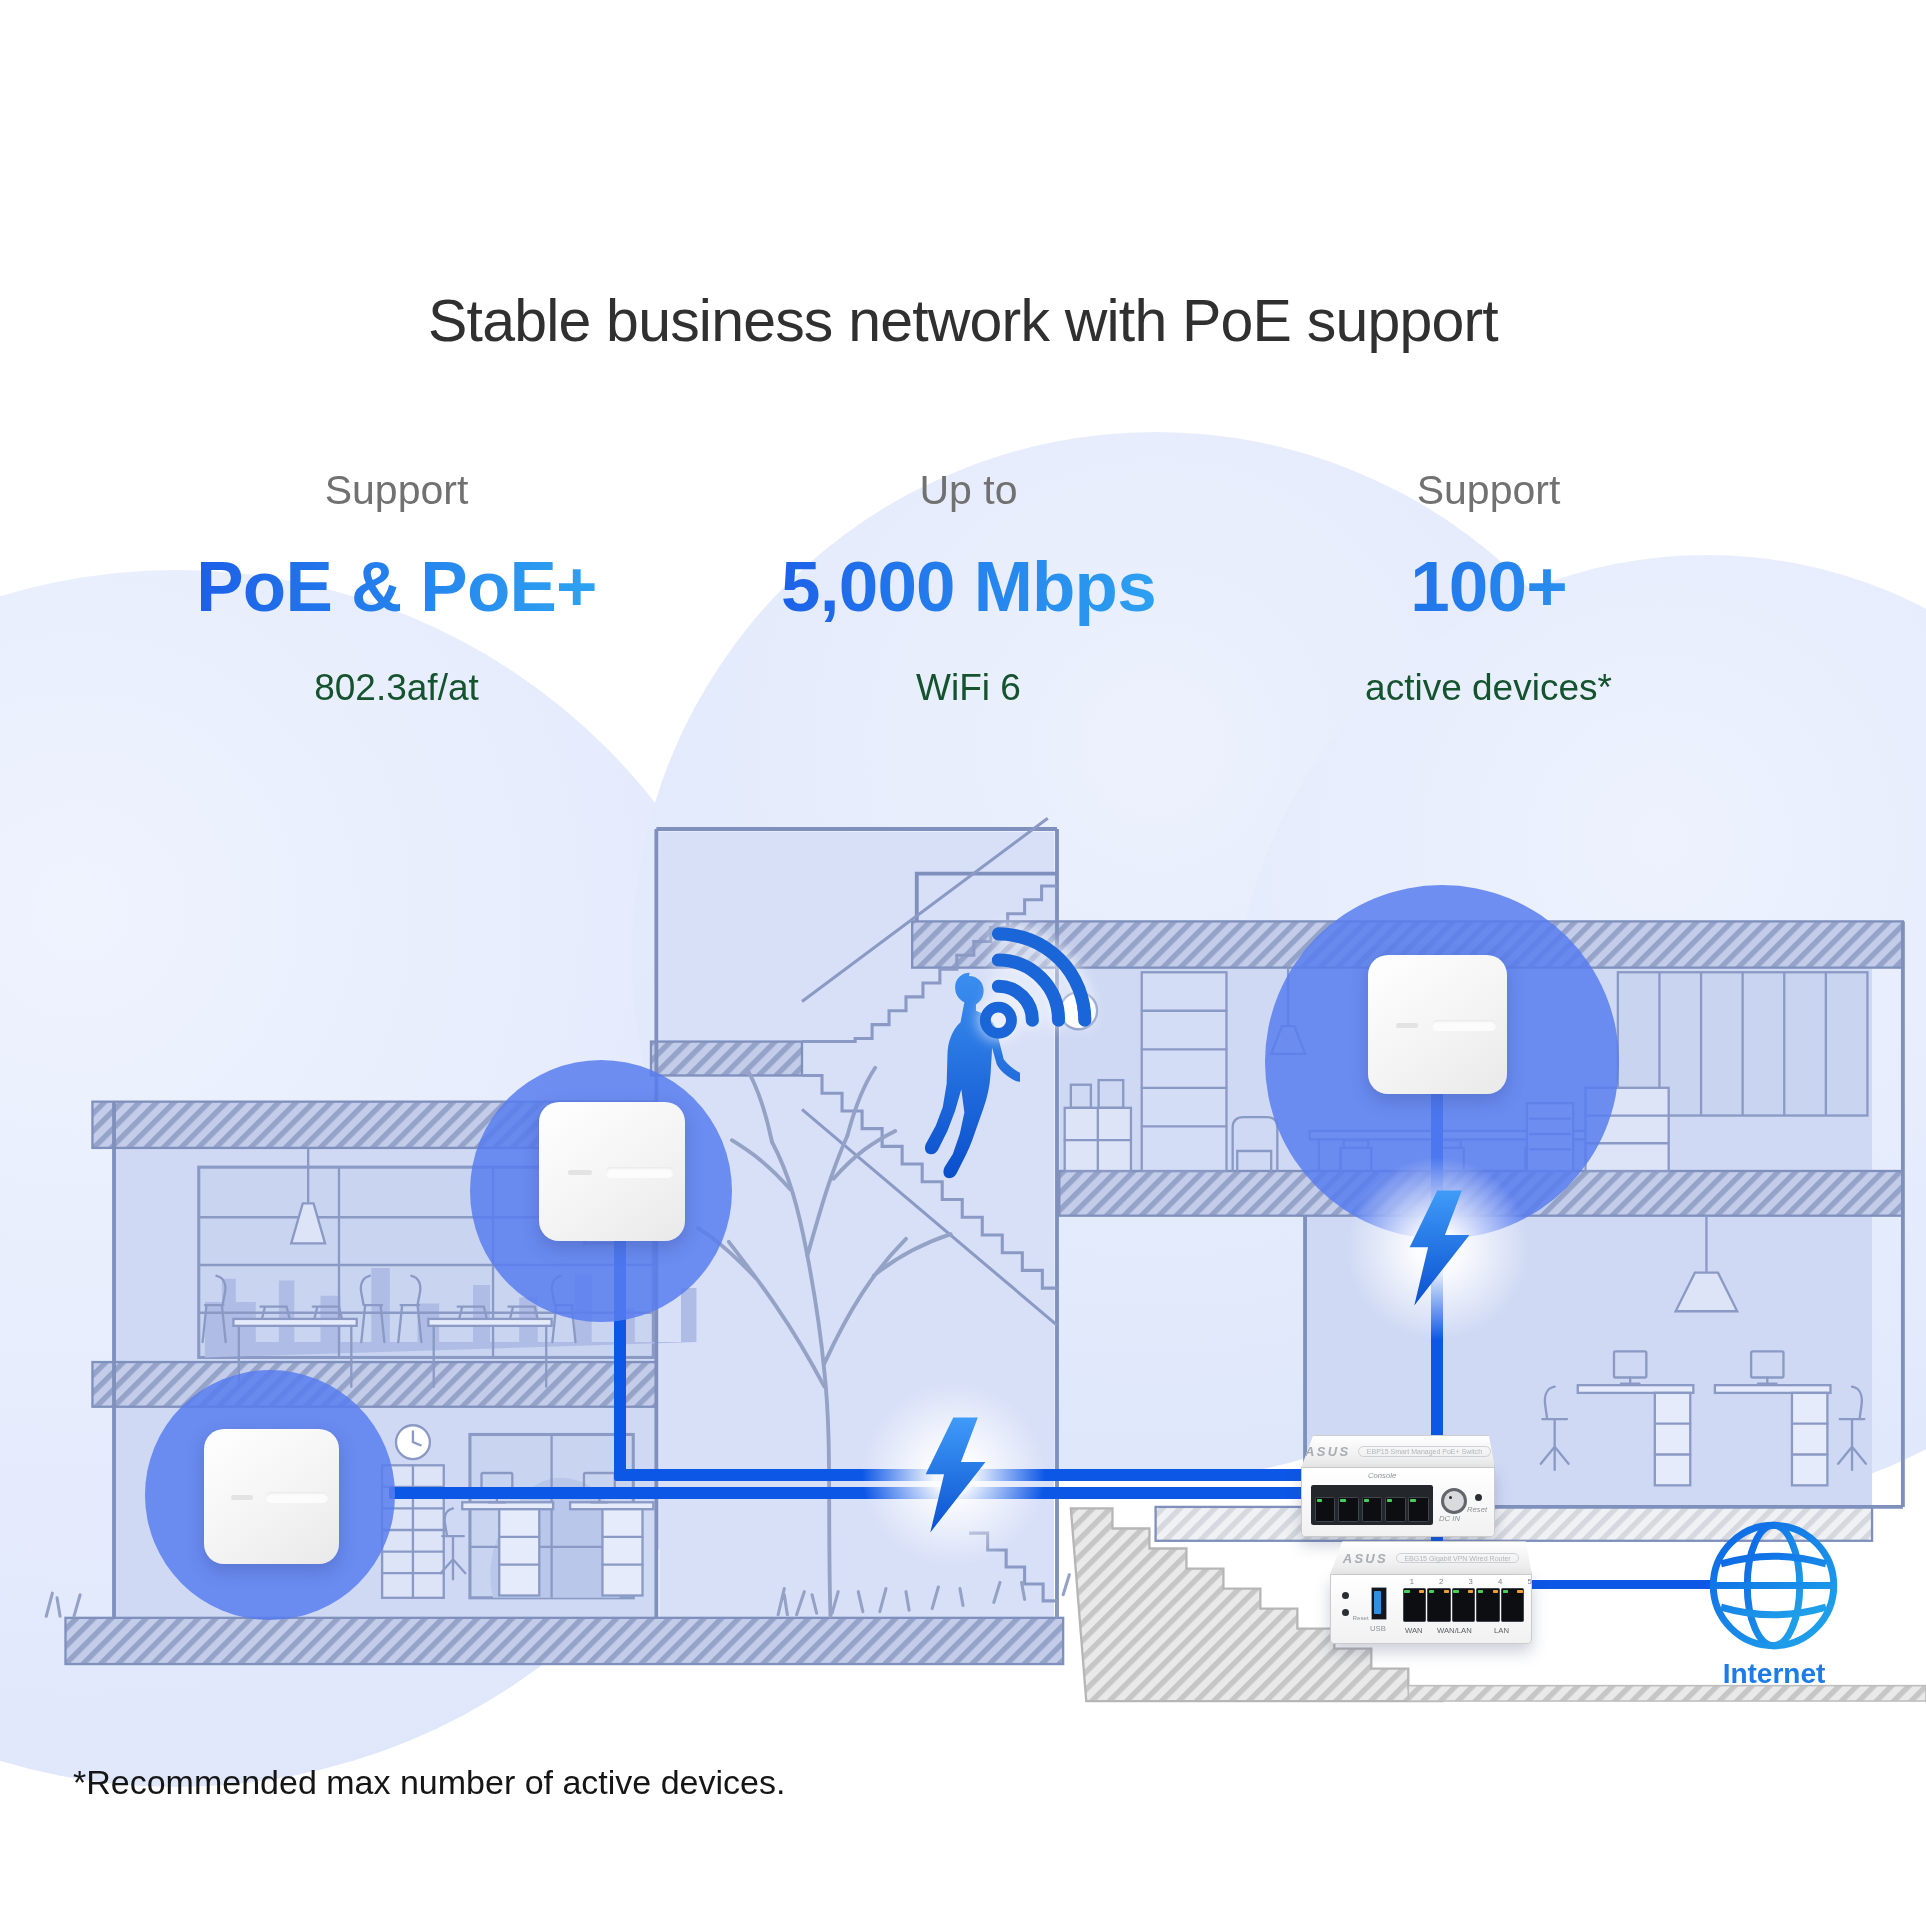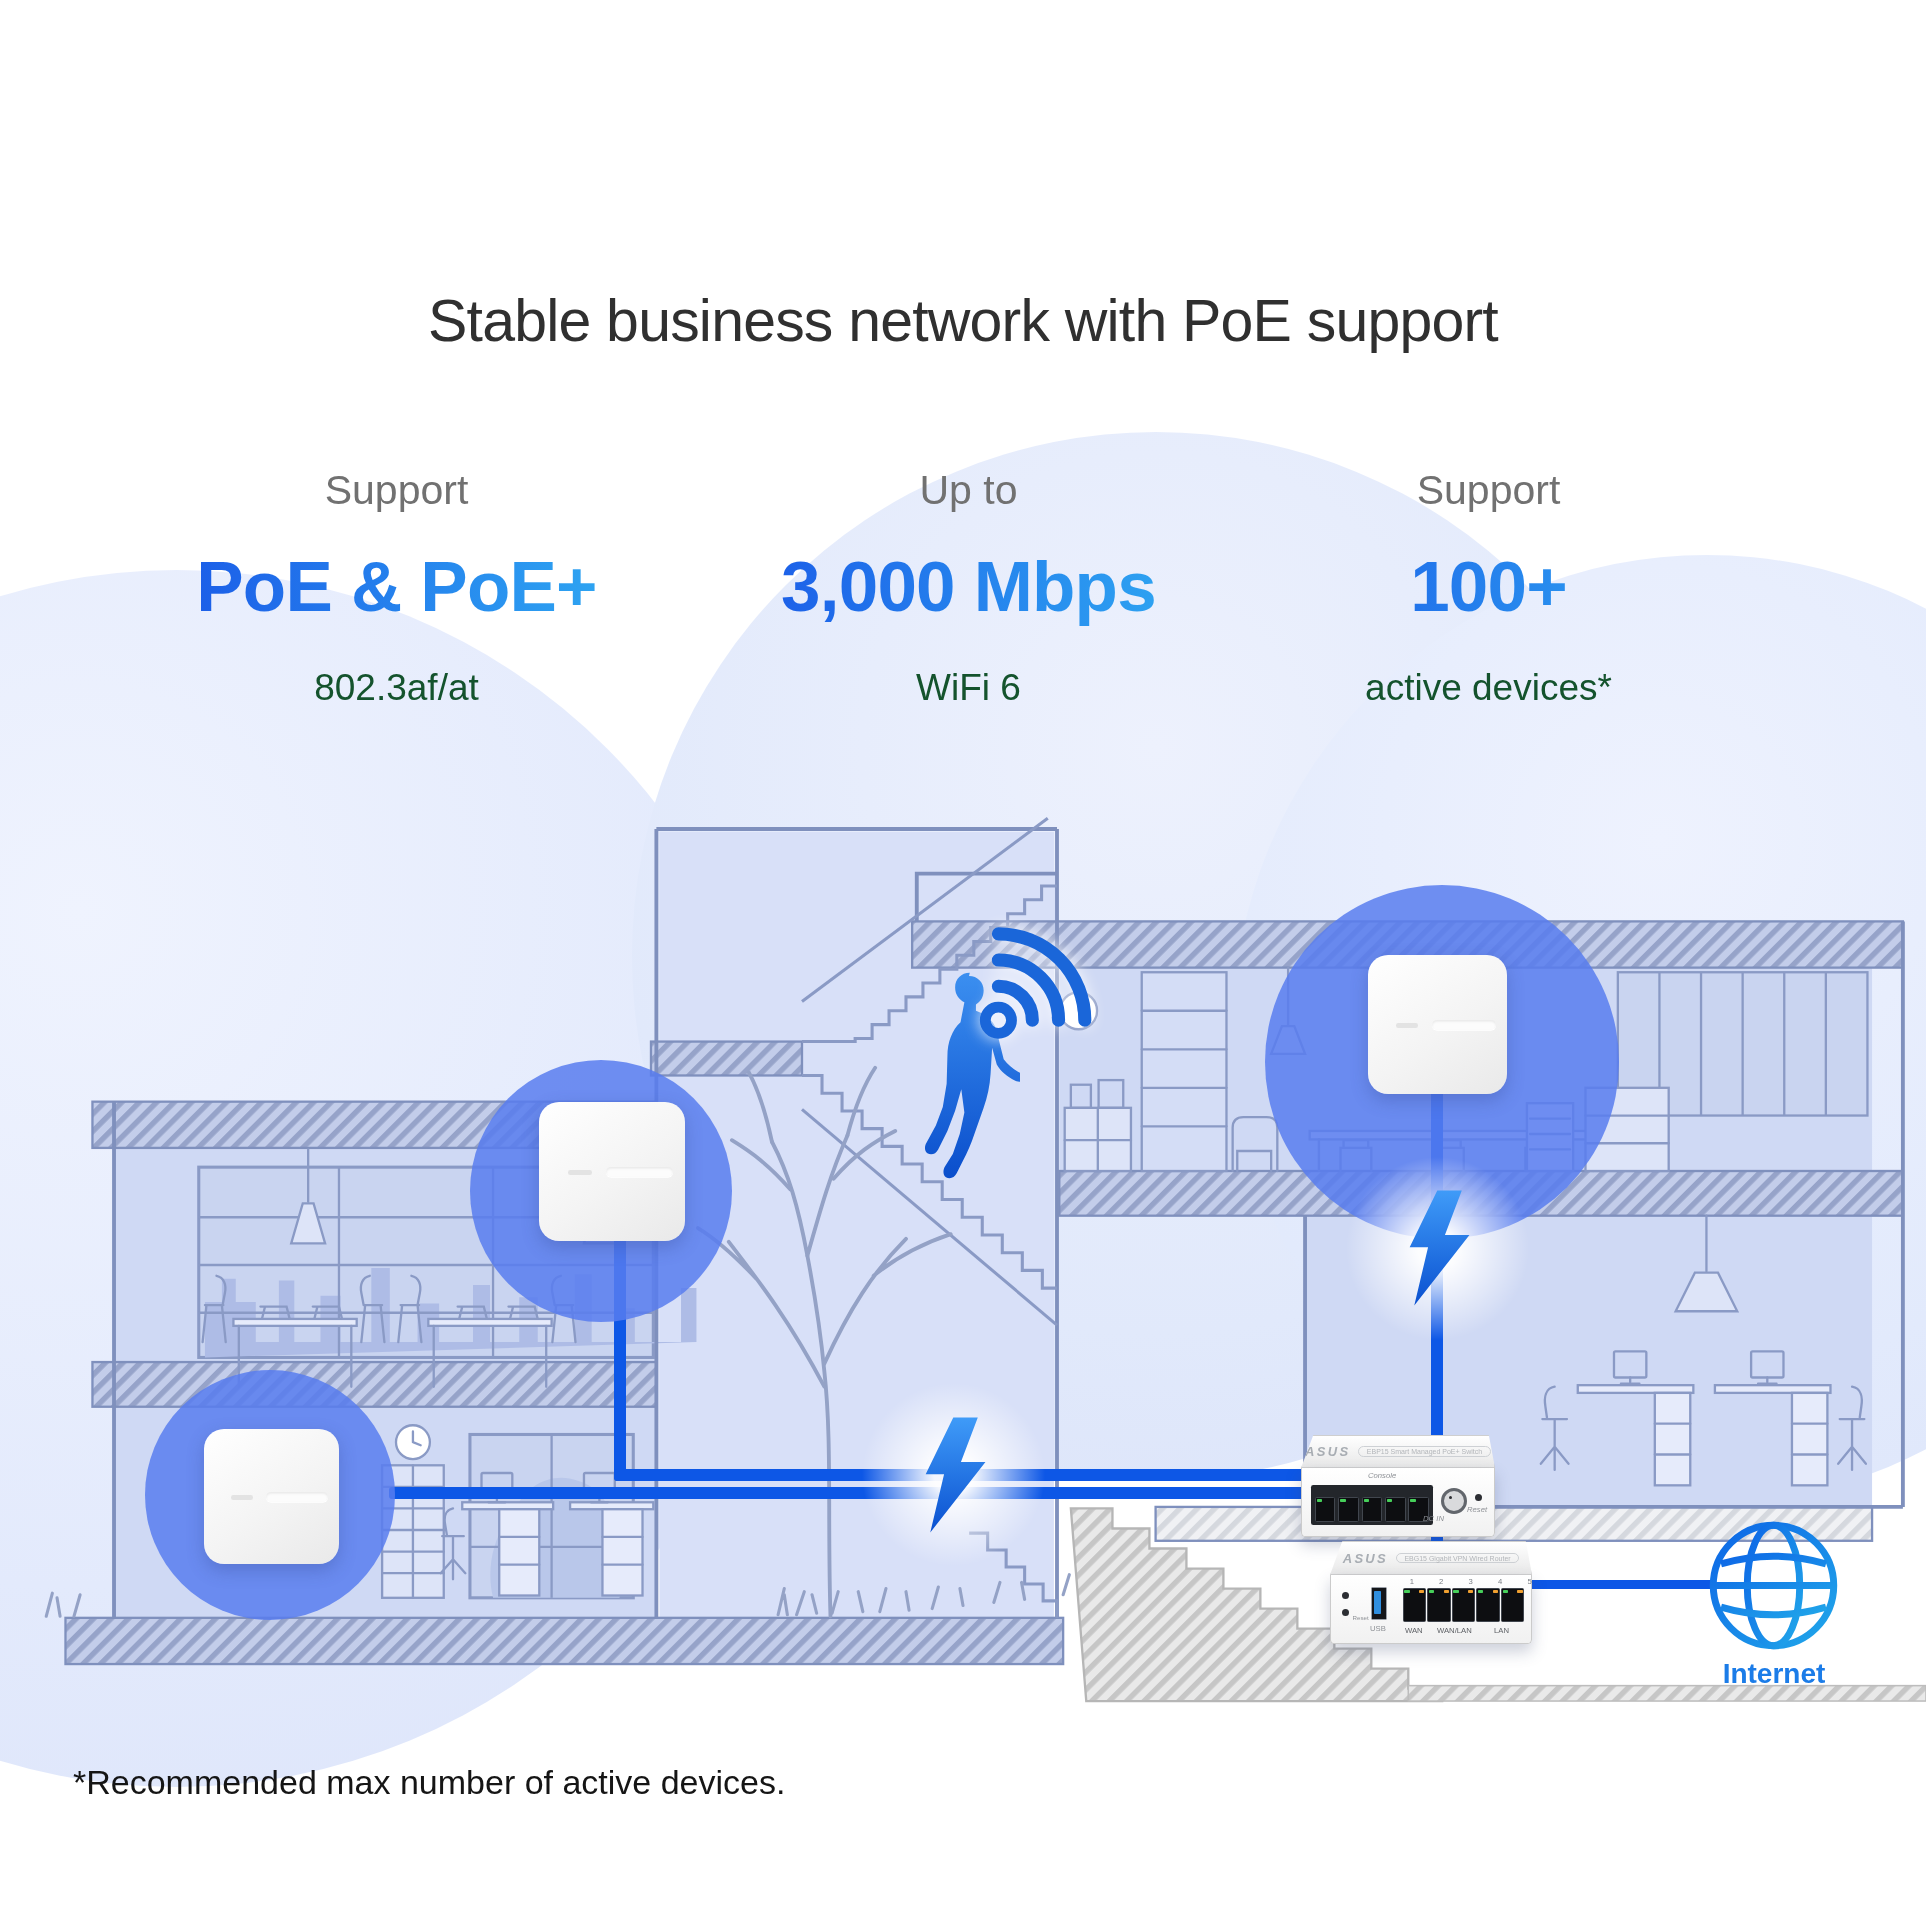--- a/index.html
+++ b/index.html
@@ -355,21 +355,21 @@
             <span class="lg"></span>
           </div>
         <div class="rj45" style="width:18.5px;height:23px;">
             <span class="lg"></span>
           </div>
         <div class="rj45" style="width:18.5px;height:23px;">
             <span class="lg"></span>
           </div>
       </div>
       <div class="dc" style="left:139px;top:20px;"></div>
-      <span class="tinylab" style="left:121px;top:46px;">DC IN</span>
+      <span class="tinylab" style="left:137px;top:46px;">DC IN</span>
       <div class="rbtn" style="left:173px;top:26px;"></div>
       <span class="tinylab" style="left:165px;top:37px;">Reset</span>
     </div>
   </div>
 
   <div class="dev" style="left:1330px;top:1541px;width:202px;">
     <div class="top" style="height:32px;">
       <span class="brand">ASUS</span>
       <span class="badge">EBG15 Gigabit VPN Wired Router</span>
     </div>
@@ -431,21 +431,21 @@
 
   <div class="abs subtitle">Stable business network with PoE support</div>
 
   <div class="abs stat stat1">
     <div class="lab">Support</div>
     <div class="val">PoE &amp; PoE+</div>
     <div class="sub">802.3af/at</div>
   </div>
   <div class="abs stat stat2">
     <div class="lab">Up to</div>
-    <div class="val">3,000 Mbps</div>
+    <div class="val">5,000 Mbps</div>
     <div class="sub">WiFi 6</div>
   </div>
   <div class="abs stat stat3">
     <div class="lab">Support</div>
     <div class="val">100+</div>
     <div class="sub">active devices*</div>
   </div>
 
   <div class="abs footnote">*Recommended max number of active devices.</div>
 </div>

